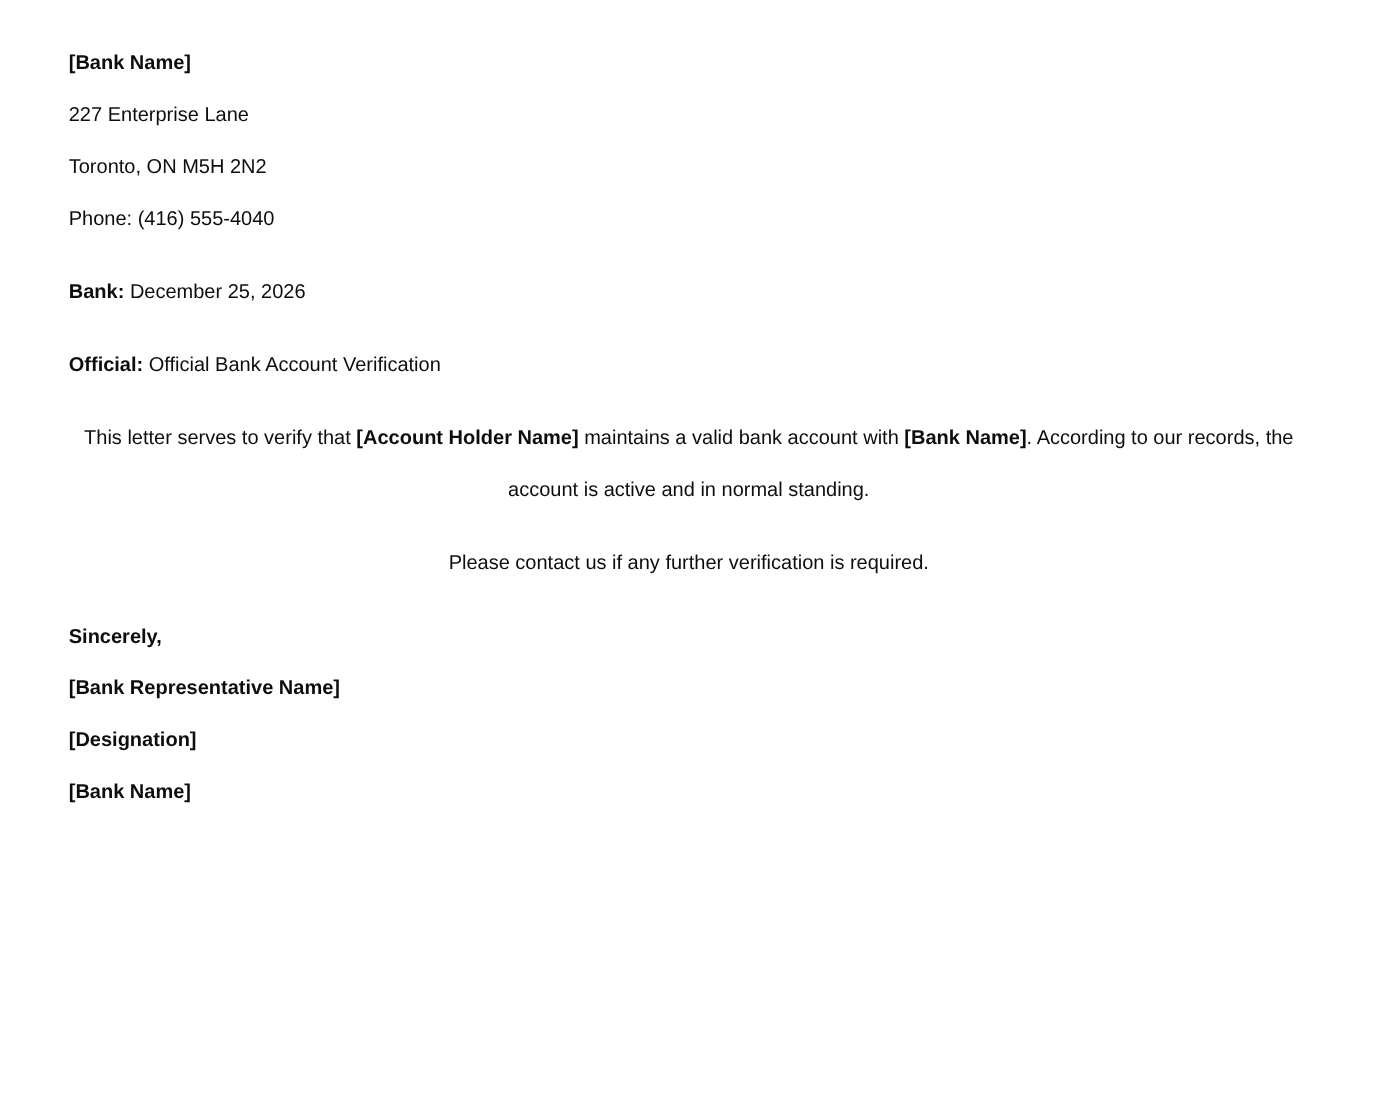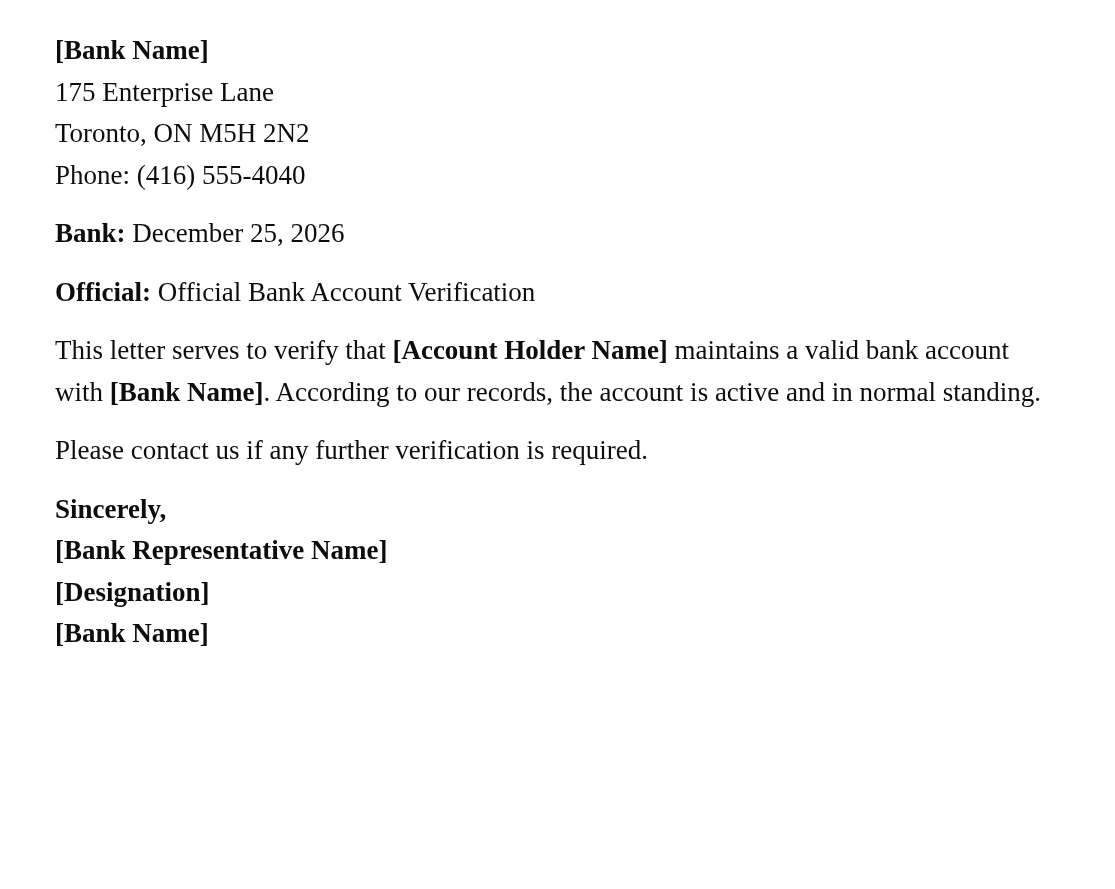--- a/index.html
+++ b/index.html
@@ -11,37 +11,36 @@
   }
   .page {
     font-family: "Liberation Sans", "DejaVu Sans", sans-serif;
     color: #0d0d0d;
     width: 1115px;
     height: 889px;
     padding: 30px 68px 0 55px;
     background: #ffffff;
   }
   .block {
-    font-size: 27px;
+    font-size: 16px;
     line-height: 41.5px;
     margin-bottom: 17px;
-    font-family: Liberation Serif, serif;
   }
   .bold { font-weight: 700; }
-  .body-para { max-width: 1000px; }
+  .body-para { max-width: 1000px; text-align: center; }
   .sig-block { margin-bottom: 0; }
 </style>
 </head>
 <body>
 
 <div class="page">
 
   <div class="block">
     <div class="bold">[Bank Name]</div>
-    <div>175 Enterprise Lane</div>
+    <div>227 Enterprise Lane</div>
     <div>Toronto, ON M5H 2N2</div>
     <div>Phone: (416) 555-4040</div>
   </div>
 
   <div class="block">
     <span class="bold">Bank:</span>
     <span>December 25, 2026</span>
   </div>
 
   <div class="block">

